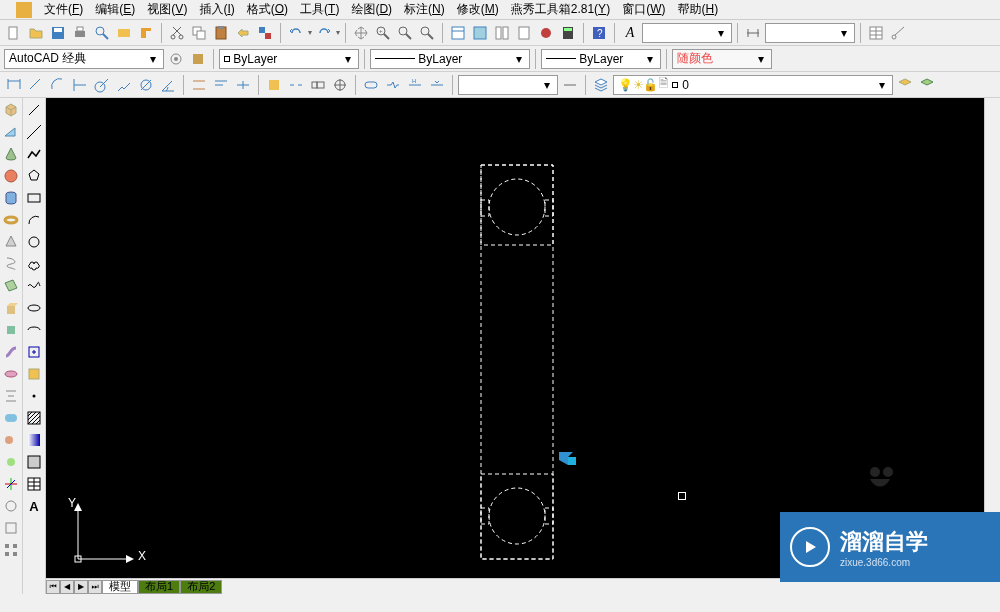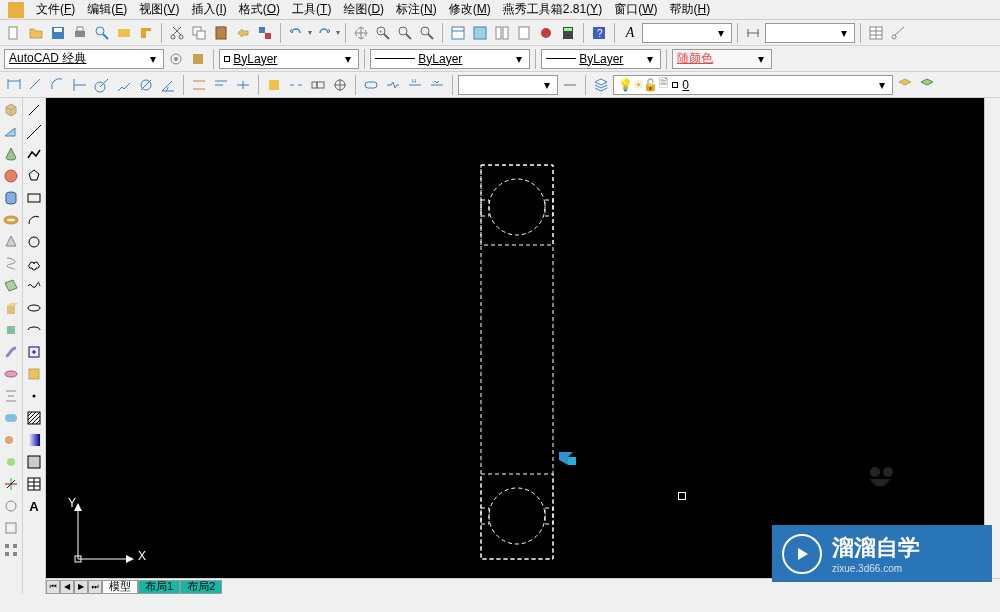--- a/index.html
+++ b/index.html
@@ -1,30 +1,30 @@
 <!DOCTYPE html>
 <html><head>
   <meta charset="utf-8">
   <style>
     * { margin: 0; padding: 0; box-sizing: border-box; }
     body { width: 1000px; height: 612px; font-family: "Microsoft YaHei", SimSun, sans-serif; font-size: 12px; background: #f0f0f0; overflow: hidden; position: relative; }
     
-    .menubar { height: 20px; background: #f0f0f0; display: flex; align-items: center; padding-left: 8px; border-bottom: 1px solid #ccc; }
+    .menubar { height: 20px; background: #f0f0f0; display: flex; align-items: center; padding-left: 16px; border-bottom: 1px solid #ccc; }
     .menubar .app-icon { width: 16px; height: 16px; background: #e8b040; margin-right: 6px; }
     .menubar .menu-item { padding: 2px 6px; cursor: pointer; }
     .menubar .menu-item u { text-decoration: underline; }
     
     .toolbar-row { height: 26px; background: #f0f0f0; display: flex; align-items: center; padding: 0 4px; border-bottom: 1px solid #d0d0d0; gap: 2px; }
     .toolbar-sep { width: 1px; height: 20px; background: #b0b0b0; margin: 0 3px; }
     .tool-btn { width: 20px; height: 20px; display: flex; align-items: center; justify-content: center; cursor: pointer; border: 1px solid transparent; }
     .tool-btn svg { width: 16px; height: 16px; }
     
     .combo { height: 20px; border: 1px solid #999; background: white; display: flex; align-items: center; padding: 0 4px; }
     .combo .arrow { width: 12px; height: 16px; display: flex; align-items: center; justify-content: center; }
-    .combo-text { flex: 1; overflow: hidden; white-space: nowrap; text-decoration: underline; }
+    .combo-text { flex: 1; overflow: hidden; white-space: nowrap; }
     
     .workspace { display: flex; height: 496px; background: #f0f0f0; }
     .left-toolbars { display: flex; }
     .vtoolbar { width: 23px; background: #f0f0f0; border-right: 1px solid #d0d0d0; display: flex; flex-direction: column; align-items: center; padding-top: 2px; gap: 2px; }
     .vtool-btn { width: 20px; height: 20px; display: flex; align-items: center; justify-content: center; cursor: pointer; border: 1px solid transparent; }
     .vtool-btn svg { width: 16px; height: 16px; }
     
     .canvas-area { flex: 1; position: relative; }
     .canvas { width: 100%; height: 100%; background: black; position: relative; }
     .scrollbar-v { position: absolute; right: 0; top: 0; width: 16px; height: calc(100% - 16px); background: #f0f0f0; border-left: 1px solid #ccc; }
@@ -34,24 +34,24 @@
     .ucs svg { overflow: visible; }
     
     .drawing { position: absolute; }
     .dashed { stroke: white; stroke-width: 1; stroke-dasharray: 4 3; fill: none; }
     
     .cursor-blue { position: absolute; left: 513px; top: 354px; }
     .pickbox { position: absolute; left: 632px; top: 394px; width: 8px; height: 8px; border: 1px solid white; }
     
     .tabs { display: flex; align-items: center; height: 16px; }
     .tab-btn { width: 14px; height: 14px; background: #e0e0e0; border: 1px solid #999; display: flex; align-items: center; justify-content: center; font-size: 8px; cursor: pointer; }
-    .tab { padding: 0 6px; height: 14px; background: #14b8a6; border: 1px solid #999; font-size: 11px; cursor: pointer; display: flex; align-items: center; }
+    .tab { padding: 0 6px; height: 14px; background: #4d7c0f; border: 1px solid #999; font-size: 11px; cursor: pointer; display: flex; align-items: center; }
     .tab.active { background: white; }
     
-    .watermark { position: absolute; right: 8px; bottom: 30px; width: 220px; height: 57px; background: #2a75b8; color: white; display: flex; align-items: center; padding: 0 10px; }
+    .watermark { position: absolute; right: 0; bottom: 30px; width: 220px; height: 70px; background: #2a75b8; color: white; display: flex; align-items: center; padding: 0 10px; }
     .watermark-icon { width: 40px; height: 40px; border: 2px solid white; border-radius: 50%; display: flex; align-items: center; justify-content: center; margin-right: 10px; }
     .watermark-text { display: flex; flex-direction: column; }
     .watermark-title { font-size: 22px; font-weight: bold; }
     .watermark-sub { font-size: 10px; color: #d0e0f0; }
     .watermark-figure { position: absolute; right: 100px; bottom: 100px; width: 40px; height: 30px; opacity: 0.3; }
     
     .sq { width: 6px; height: 6px; border: 1px solid currentColor; display: inline-block; }
   </style>
 </head>
 <body>

